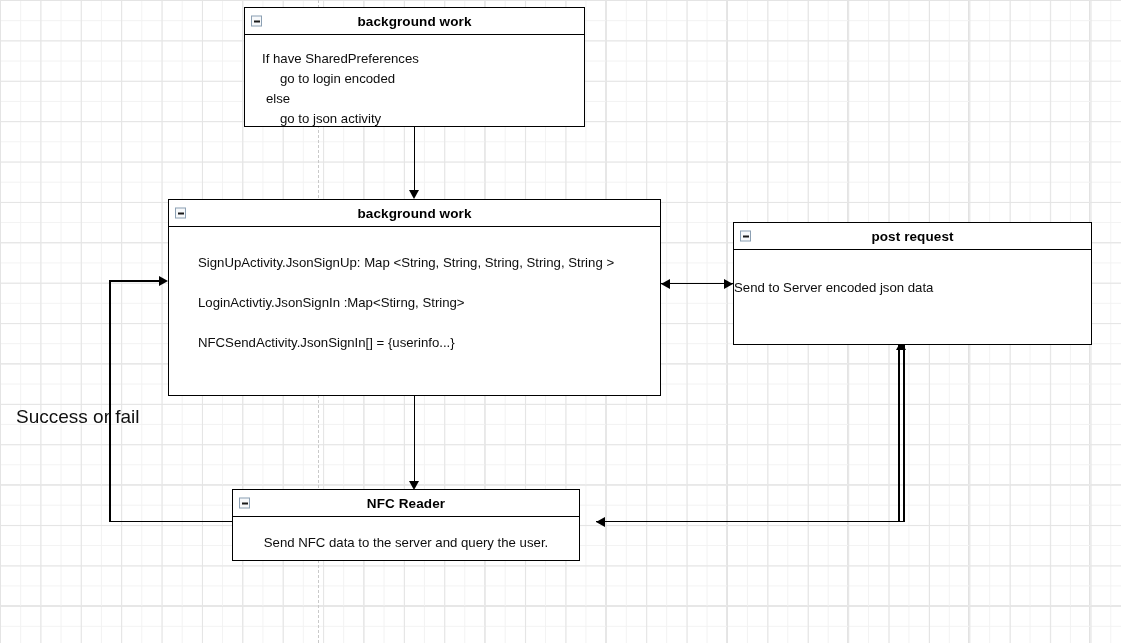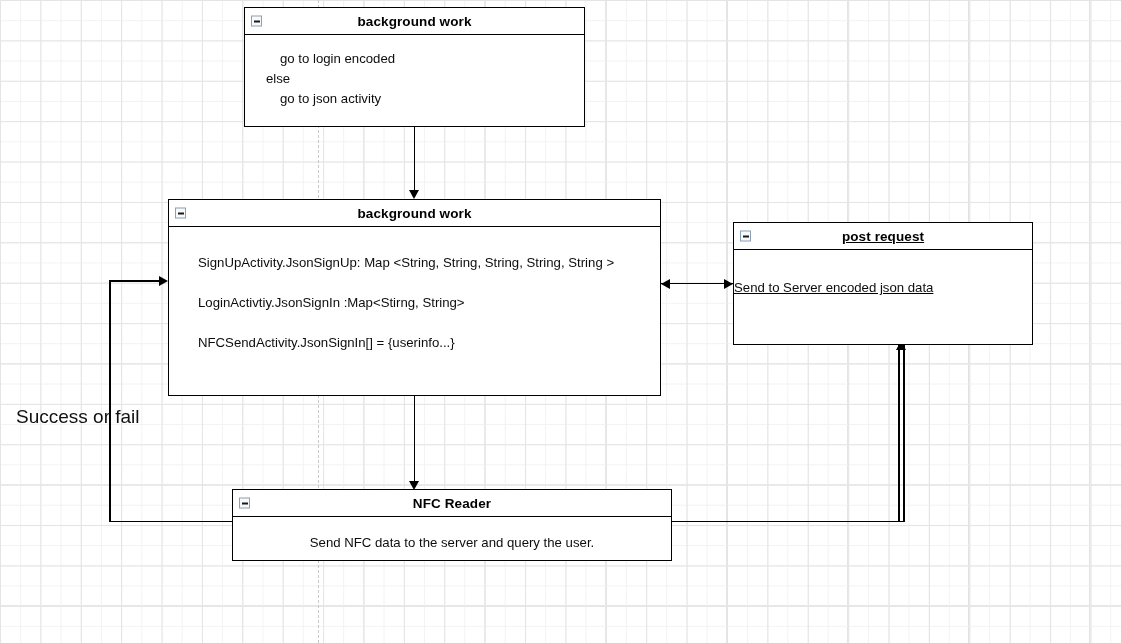--- a/index.html
+++ b/index.html
@@ -110,26 +110,26 @@
   #node-fingerprint .node-body { padding-top: 14px; padding-left: 17px; }
   #node-fingerprint .line-text { line-height: 20px; }
   #node-fingerprint .indent1 { padding-left: 18px; }
 
   
   #node-background { left: 168px; top: 199px; width: 493px; height: 197px; }
   #node-background .node-body { padding-top: 26px; padding-left: 29px; }
   #node-background .line-text { margin-bottom: 20px; }
 
   
-  #node-post { left: 733px; top: 222px; width: 300px; height: 123px; text-decoration: underline; }
+  #node-post { left: 733px; top: 222px; width: 359px; height: 123px; }
   #node-post .node-body { padding-top: 28px; text-align: left; }
   #node-post .line-text { margin-bottom: 11px; }
 
   
-  #node-nfc { left: 232px; top: 489px; width: 440px; height: 72px; }
+  #node-nfc { left: 232px; top: 489px; width: 348px; height: 72px; }
   #node-nfc .node-body { padding-top: 16px; text-align: center; }
 
   
   .conn {
     position: absolute;
     background: #000000;
     z-index: 3;
   }
   .conn.v { width: 1.6px; }
   .conn.h { height: 1.6px; }
@@ -176,20 +176,21 @@
 
   <div id="grid-medium"></div>
   <div id="guide-dashed"></div>
 
   <div class="node" id="node-fingerprint">
     <div class="node-header">
       <span class="collapse-icon"></span>
       <span class="node-title">background work</span>
     </div>
     <div class="node-body">
+      <div class="line-text">If have SharedPreferences</div>
       <div class="line-text indent1">go to login encoded</div>
       <div class="line-text" style="padding-left:4px;">else</div>
       <div class="line-text indent1">go to json activity</div>
     </div>
   </div>
 
   <div class="node" id="node-background">
     <div class="node-header">
       <span class="collapse-icon"></span>
       <span class="node-title">background work</span>

